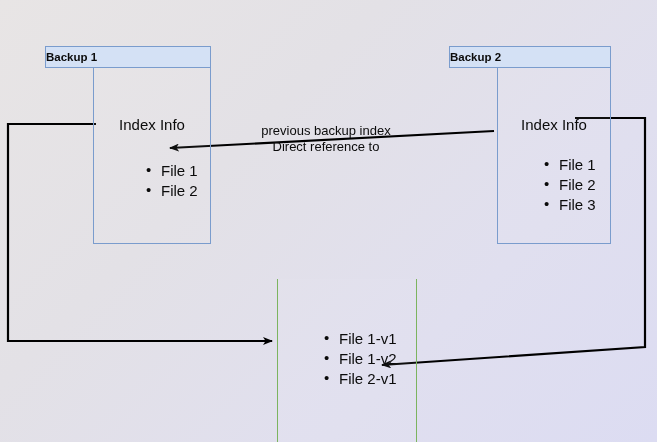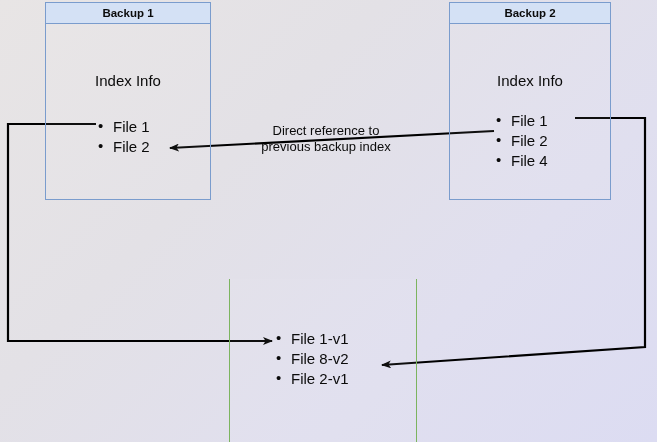--- a/index.html
+++ b/index.html
@@ -29,30 +29,32 @@
   }
   .node {
     position: absolute;
     box-sizing: border-box;
     background: transparent;
   }
   .node-header {
     box-sizing: border-box;
     height: 22px;
     line-height: 21px;
-    text-align: center;
+    text-align: left;
     font-size: 11.5px;
     font-weight: bold;
     color: #0b0b0b;
+    margin-top: 44px;
   }
   .node-body {
     box-sizing: border-box;
     position: relative;
     border-style: solid;
     border-top: none;
+    margin-left: 48px;
   }
   
   .blue .node-header {
     background: #d4e1f5;
     border: 1px solid #7a9ccd;
   }
   .blue .node-body {
     border-color: #7a9ccd;
     border-width: 1px;
     background: rgba(255,255,255,0.06);
@@ -142,33 +144,33 @@
     </div>
   </div>
 
   <div class="node blue" style="left:449px; top:2px; width:162px; height:154px;">
     <div class="node-header">Backup 2</div>
     <div class="node-body" style="height:176px;">
       <div class="index-label" style="top:48px;">Index Info</div>
       <ul class="file-list" style="left:46px; top:87px;">
         <li>File 1</li>
         <li>File 2</li>
-        <li>File 4</li>
+        <li>File 3</li>
       </ul>
     </div>
   </div>
 
   <div class="node green" style="left:229px; top:279px; width:188px; height:160px;">
     <div class="node-body" style="height:167px;">
       <ul class="file-list" style="left:46px; top:50px;">
         <li>File 1-v1</li>
-        <li>File 8-v2</li>
+        <li>File 1-v2</li>
         <li>File 2-v1</li>
       </ul>
     </div>
   </div>
 
   <div class="edge-label" style="left:246px; top:123px; width:160px;">
+    <div>previous backup index</div>
     <div>Direct reference to</div>
-    <div>previous backup index</div>
   </div>
 
 </div>
 
 </body></html>

